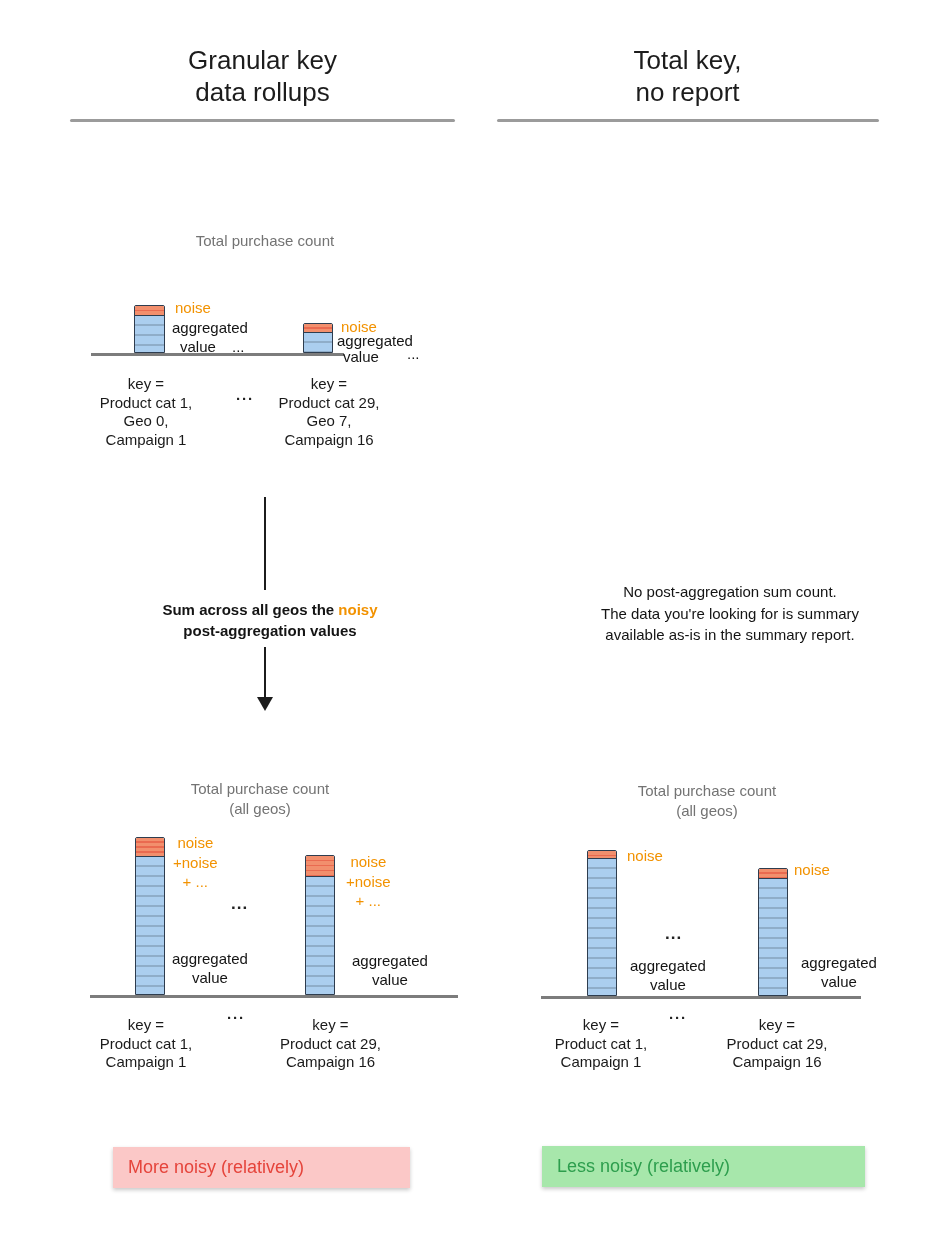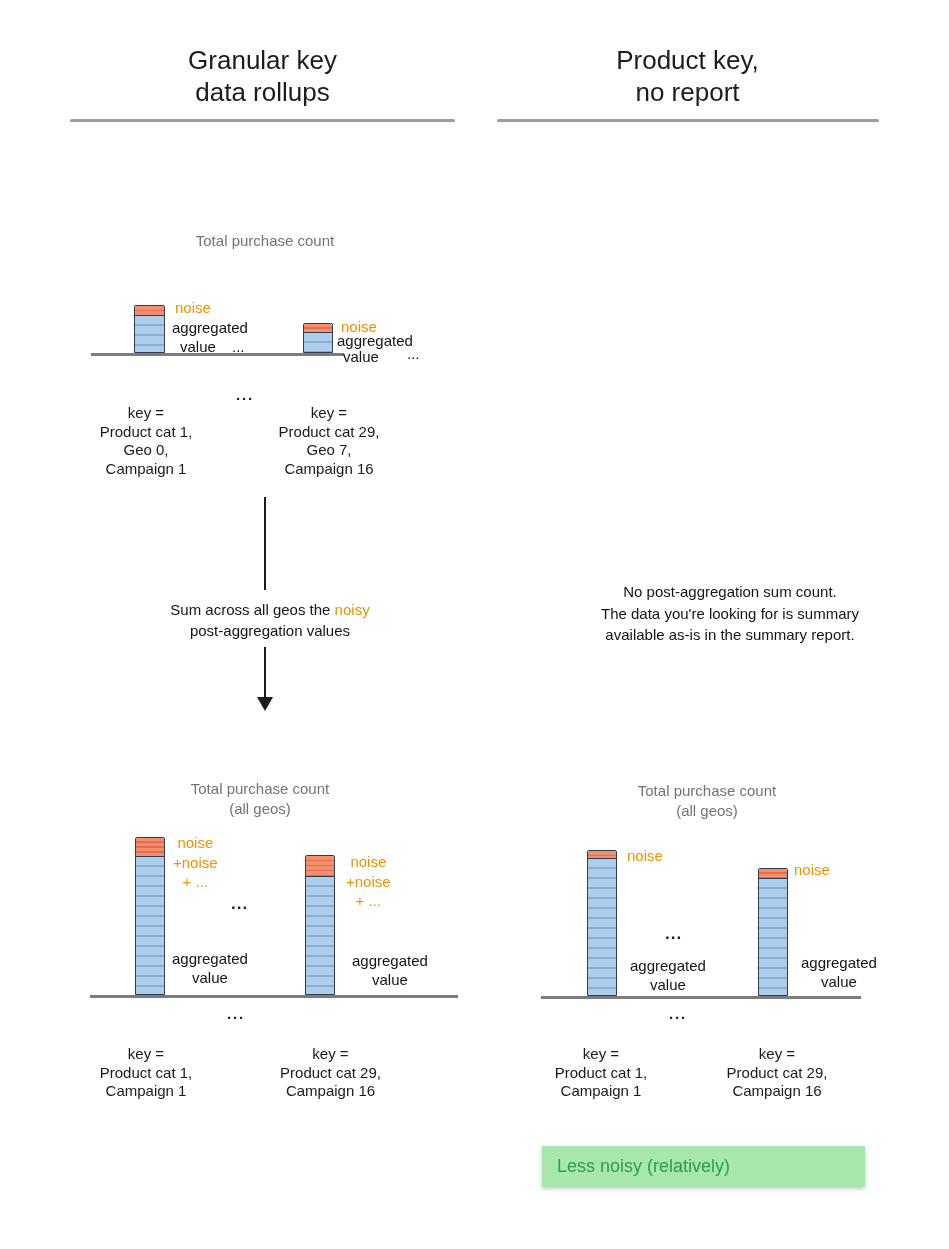--- a/index.html
+++ b/index.html
@@ -24,21 +24,21 @@
     border-bottom:1.5px solid #2e3d4f; border-radius:1px 1px 0 0;
   }
   .blue-seg {
     flex:1;
     background:repeating-linear-gradient(180deg,
       var(--bar-blue,#abceef) 0px, var(--bar-blue,#abceef) 8px,
       #8fadc9 8px, #8fadc9 10px);
   }
   .lbl { font-size:15px; line-height:19px; color:#141414; white-space:nowrap; }
   .lbl-orange { color:var(--noise-text,#f29200); }
-  .key { font-size:15px; line-height:18.5px; text-align:center; color:#1a1a1a;margin-top:29px; }
+  .key { font-size:15px; line-height:18.5px; text-align:center; color:#1a1a1a; }
   .dots3 { font-size:15px; font-weight:bold; letter-spacing:1px; color:#222; }
   .middots { font-size:17px; font-weight:bold; color:#222; letter-spacing:1px; }
   .note { font-size:15px; line-height:21.5px; color:#141414; }
   .flowline { width:2px; background:#1c1c1c; }
   .flowhead {
     width:0; height:0;
     border-left:8px solid transparent; border-right:8px solid transparent;
     border-top:14px solid #1c1c1c;
   }
   .flowtext { font-size:15px; line-height:21px; text-align:center; color:#141414; }
@@ -52,21 +52,21 @@
 </head>
 <body>
 
 <div class="canvas">
 
   <div class="abs hdr" style="left:70px; top:44px; width:385px;">
     <div>Granular key</div>
     <div>data rollups</div>
   </div>
   <div class="abs hdr" style="left:495px; top:44px; width:385px;">
-    <div>Product key,</div>
+    <div>Total key,</div>
     <div>no report</div>
   </div>
   <div class="abs rule" style="left:70px;  top:119px; width:385px;"></div>
   <div class="abs rule" style="left:497px; top:119px; width:382px;"></div>
 
   <div class="abs ctitle" style="left:130px; top:231px; width:270px;">
     <div>Total purchase count</div>
   </div>
 
   <div class="abs bar" style="left:134px; top:305px; width:31px; height:48px;">
@@ -97,21 +97,21 @@
   </div>
   <div class="abs dots3" style="left:236px; top:390px;">···</div>
   <div class="abs key" style="left:258px; top:375px; width:142px;">
     <div>key =</div>
     <div>Product cat 29,</div>
     <div>Geo 7,</div>
     <div>Campaign 16</div>
   </div>
 
   <div class="abs flowline" style="left:264px; top:497px; height:93px;"></div>
-  <div class="abs flowtext" style="left:145px; top:599px; width:250px;">
+  <div class="abs flowtext" style="left:145px; top:599px; width:250px;font-weight:bold;">
     <div><span>Sum across all geos the </span><span class="lbl-orange">noisy</span></div>
     <div>post-aggregation values</div>
   </div>
   <div class="abs flowline" style="left:264px; top:647px; height:51px;"></div>
   <div class="abs flowhead" style="left:257px; top:697px;"></div>
 
   <div class="abs note" style="left:565px; top:581px; width:330px;">
     <div>No post-aggregation sum count.</div>
     <div>The data you're looking for is summary</div>
     <div>available as-is in the summary report.</div>
@@ -196,17 +196,20 @@
     <div>Product cat 1,</div>
     <div>Campaign 1</div>
   </div>
   <div class="abs dots3" style="left:669px; top:1009px;">···</div>
   <div class="abs key" style="left:704px; top:1016px; width:146px;">
     <div>key =</div>
     <div>Product cat 29,</div>
     <div>Campaign 16</div>
   </div>
 
+  <div class="abs badge badge-red" style="left:113px; top:1147px; width:297px;">
+    <span>More noisy (relatively)</span>
+  </div>
   <div class="abs badge badge-green" style="left:542px; top:1146px; width:323px;">
     <span>Less noisy (relatively)</span>
   </div>
 
 </div>
 
 </body></html>

